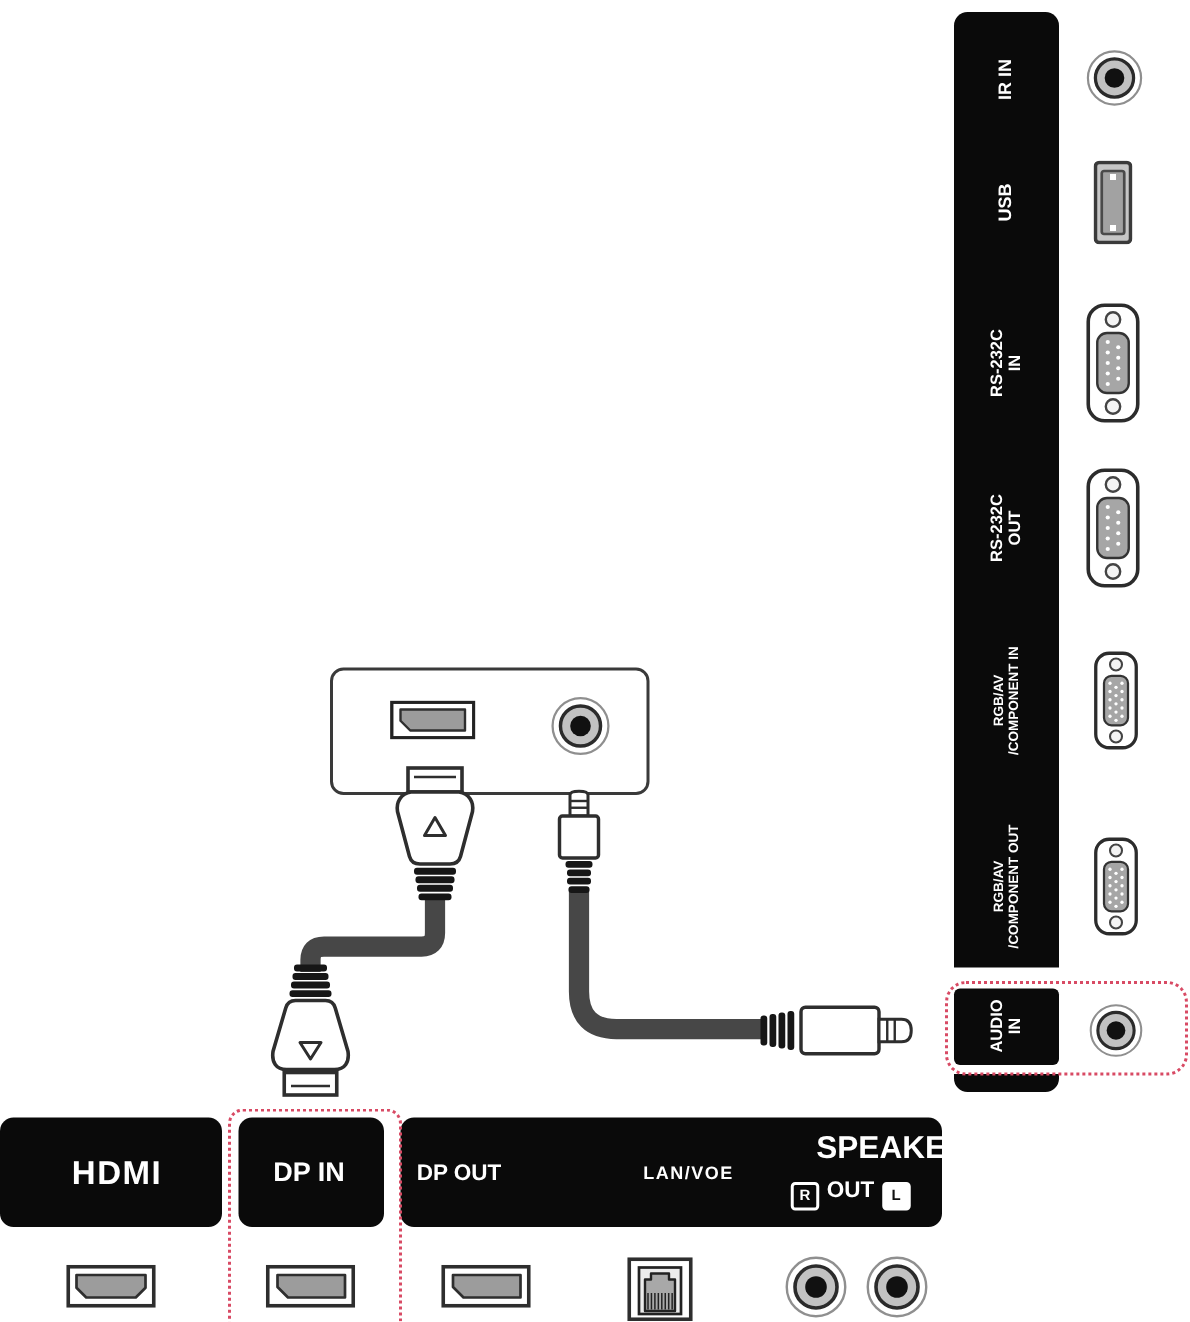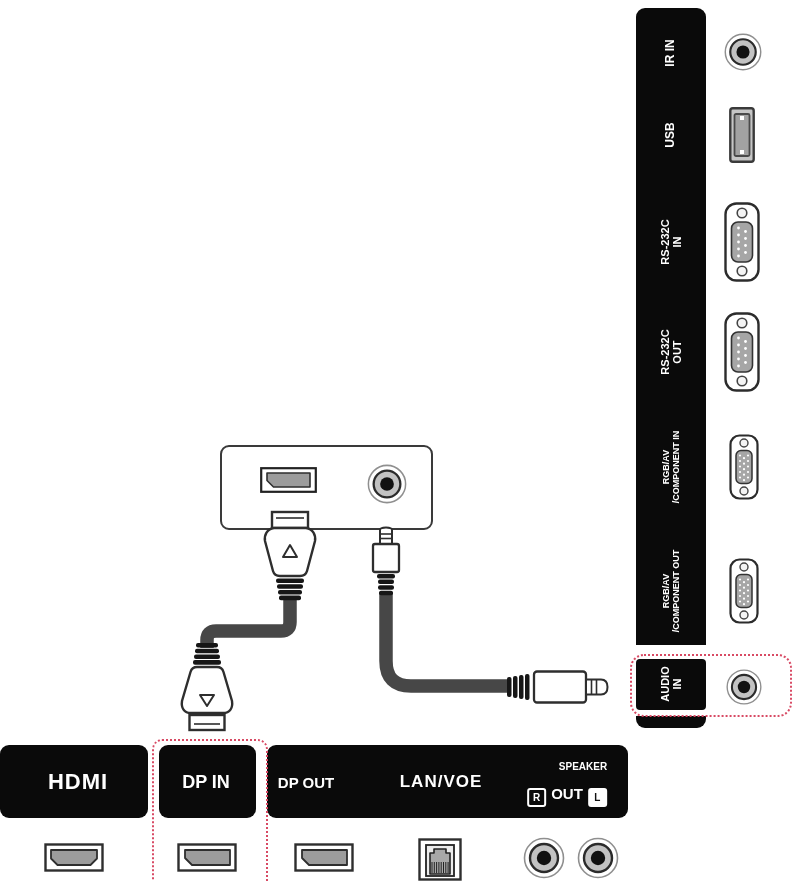--- a/index.html
+++ b/index.html
@@ -240,22 +240,22 @@
     </svg>
 
   <div class="blk bp bp-hdmi"></div>
   <div class="blk bp bp-dpin"></div>
   <div class="blk bp bp-main"></div>
   <div class="hl hl-dpin"></div>
 
   <div class="hlabel" style="left:78px;top:782px;font-size:22px;letter-spacing:1px">HDMI</div>
   <div class="hlabel" style="left:206px;top:782px;font-size:18px">DP IN</div>
   <div class="hlabel" style="left:306px;top:782px;font-size:15px">DP OUT</div>
-  <div class="hlabel" style="left:441px;top:782px;font-size:17px;letter-spacing:1px">LAN/VOE</div>
-  <div class="hlabel" style="left:583px;top:766px;font-size:10px">SPEAKER</div>
+  <div class="hlabel" style="left:459px;top:782px;font-size:12px;letter-spacing:1px">LAN/VOE</div>
+  <div class="hlabel" style="left:595px;top:766px;font-size:21px">SPEAKER</div>
   <div class="speaker-line2">
     <span class="rl-box rl-r">R</span>
     <span class="speaker-out">OUT</span>
     <span class="rl-box rl-l">L</span>
   </div>
 
   <svg class="abs" style="left:44px;top:843px" width="60" height="29" viewBox="0 0 60 29">
       <use href="#hdmi-conn"></use>
     </svg>
   <svg class="abs" style="left:177px;top:843px" width="60" height="29" viewBox="0 0 60 29">

